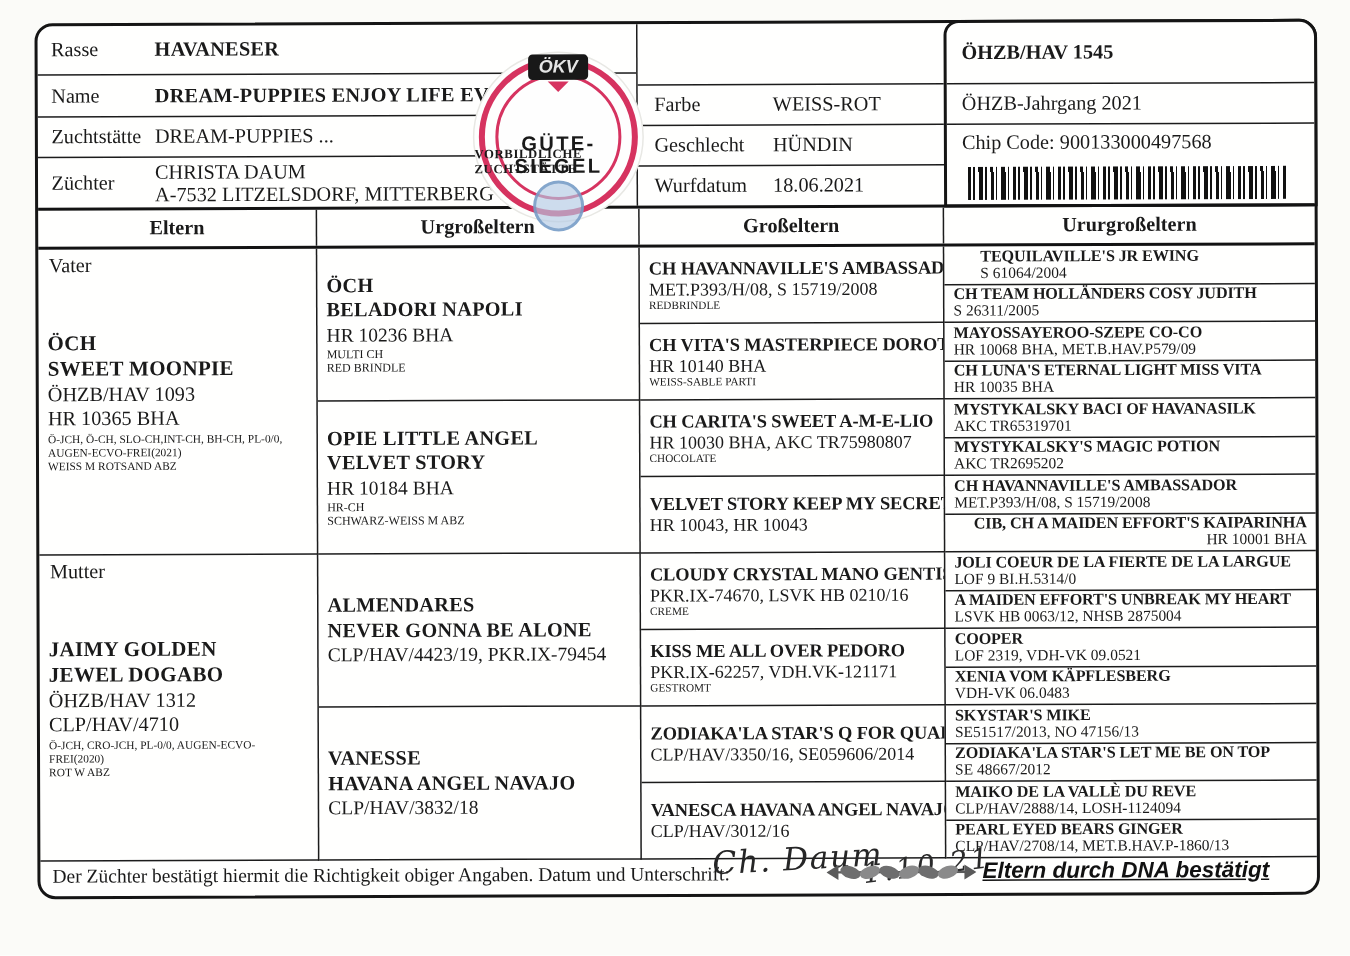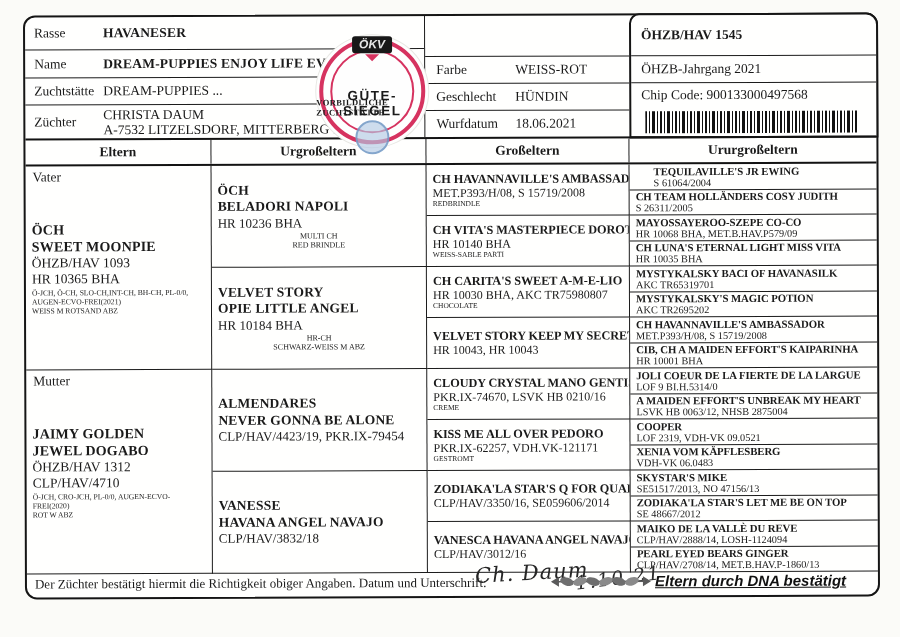--- a/index.html
+++ b/index.html
@@ -55,21 +55,21 @@
   .cell{border-right:1.5px solid #1c1c1c;border-bottom:1.5px solid #1c1c1c;box-sizing:border-box;
         display:flex;flex-direction:column;justify-content:center;padding:2px 6px;overflow:hidden;position:relative;}
   .cell.lastcol{border-right:none;}
   .line:empty{display:none;}
   .role{position:absolute;top:3px;left:7px;font-size:13.5px;}
   .parent .nb{font-weight:bold;font-size:14px;line-height:17px;letter-spacing:.2px;}
   .parent .nr{font-size:13.5px;line-height:16.5px;}
   .parent .nn{font-size:7.6px;line-height:9px;}
   .gp .nb{font-weight:bold;font-size:13.5px;line-height:16.5px;letter-spacing:.2px;}
   .gp .nr{font-size:13px;line-height:16px;}
-  .gp .nn{font-size:8px;line-height:9.5px;text-align:center;}
+  .gp .nn{font-size:8px;line-height:9.5px;}
   .ggp .nb{font-weight:bold;font-size:12.3px;line-height:14.5px;letter-spacing:-0.1px;white-space:nowrap;}
   .ggp .nr{font-size:12px;line-height:14px;white-space:nowrap;}
   .ggp .nn{font-size:7.5px;line-height:8.5px;}
   .g4 .nb{font-weight:bold;font-size:10.8px;line-height:12px;letter-spacing:-0.1px;white-space:nowrap;}
   .g4 .nr{font-size:10.3px;line-height:11.5px;white-space:nowrap;}
 
   
   .pfoot{position:absolute;left:0;top:557px;width:851px;height:18px;}
   .statement{position:absolute;left:8px;top:2px;font-size:13px;white-space:nowrap;}
   .sig{position:absolute;left:448px;top:545px;font-family:"DejaVu Serif",serif;font-style:italic;
@@ -177,22 +177,22 @@
     </div>
 
     <div class="cell gp" style="grid-area:1/2/5/3;">
       <div class="line nb">ÖCH</div>
       <div class="line nb">BELADORI NAPOLI</div>
       <div class="line nr">HR 10236 BHA</div>
       <div class="line nn">MULTI CH</div>
       <div class="line nn">RED BRINDLE</div>
     </div>
     <div class="cell gp" style="grid-area:5/2/9/3;">
+      <div class="line nb">OPIE LITTLE ANGEL</div>
       <div class="line nb">VELVET STORY</div>
-      <div class="line nb">OPIE LITTLE ANGEL</div>
       <div class="line nr">HR 10184 BHA</div>
       <div class="line nn">HR-CH</div>
       <div class="line nn">SCHWARZ-WEISS M ABZ</div>
     </div>
     <div class="cell gp" style="grid-area:9/2/13/3;">
       <div class="line nb">ALMENDARES</div>
       <div class="line nb">NEVER GONNA BE ALONE</div>
       <div class="line nr">CLP/HAV/4423/19, PKR.IX-79454</div>
     </div>
     <div class="cell gp" style="grid-area:13/2/17/3;">
@@ -260,21 +260,21 @@
       <div class="line nr">AKC TR65319701</div>
     </div>
     <div class="cell g4 lastcol" style="grid-area:6/4/7/5;">
       <div class="line nb">MYSTYKALSKY'S MAGIC POTION</div>
       <div class="line nr">AKC TR2695202</div>
     </div>
     <div class="cell g4 lastcol" style="grid-area:7/4/8/5;">
       <div class="line nb">CH HAVANNAVILLE'S AMBASSADOR</div>
       <div class="line nr">MET.P393/H/08, S 15719/2008</div>
     </div>
-    <div class="cell g4 lastcol" style="grid-area:8/4/9/5;">
+    <div class="cell g4 lastcol" style="grid-area:8/4/9/5;align-items:flex-end;">
       <div class="line nb">CIB, CH A MAIDEN EFFORT'S KAIPARINHA</div>
       <div class="line nr">HR 10001 BHA</div>
     </div>
     <div class="cell g4 lastcol" style="grid-area:9/4/10/5;">
       <div class="line nb">JOLI COEUR DE LA FIERTE DE LA LARGUE</div>
       <div class="line nr">LOF 9 BI.H.5314/0</div>
     </div>
     <div class="cell g4 lastcol" style="grid-area:10/4/11/5;">
       <div class="line nb">A MAIDEN EFFORT'S UNBREAK MY HEART</div>
       <div class="line nr">LSVK HB 0063/12, NHSB 2875004</div>

